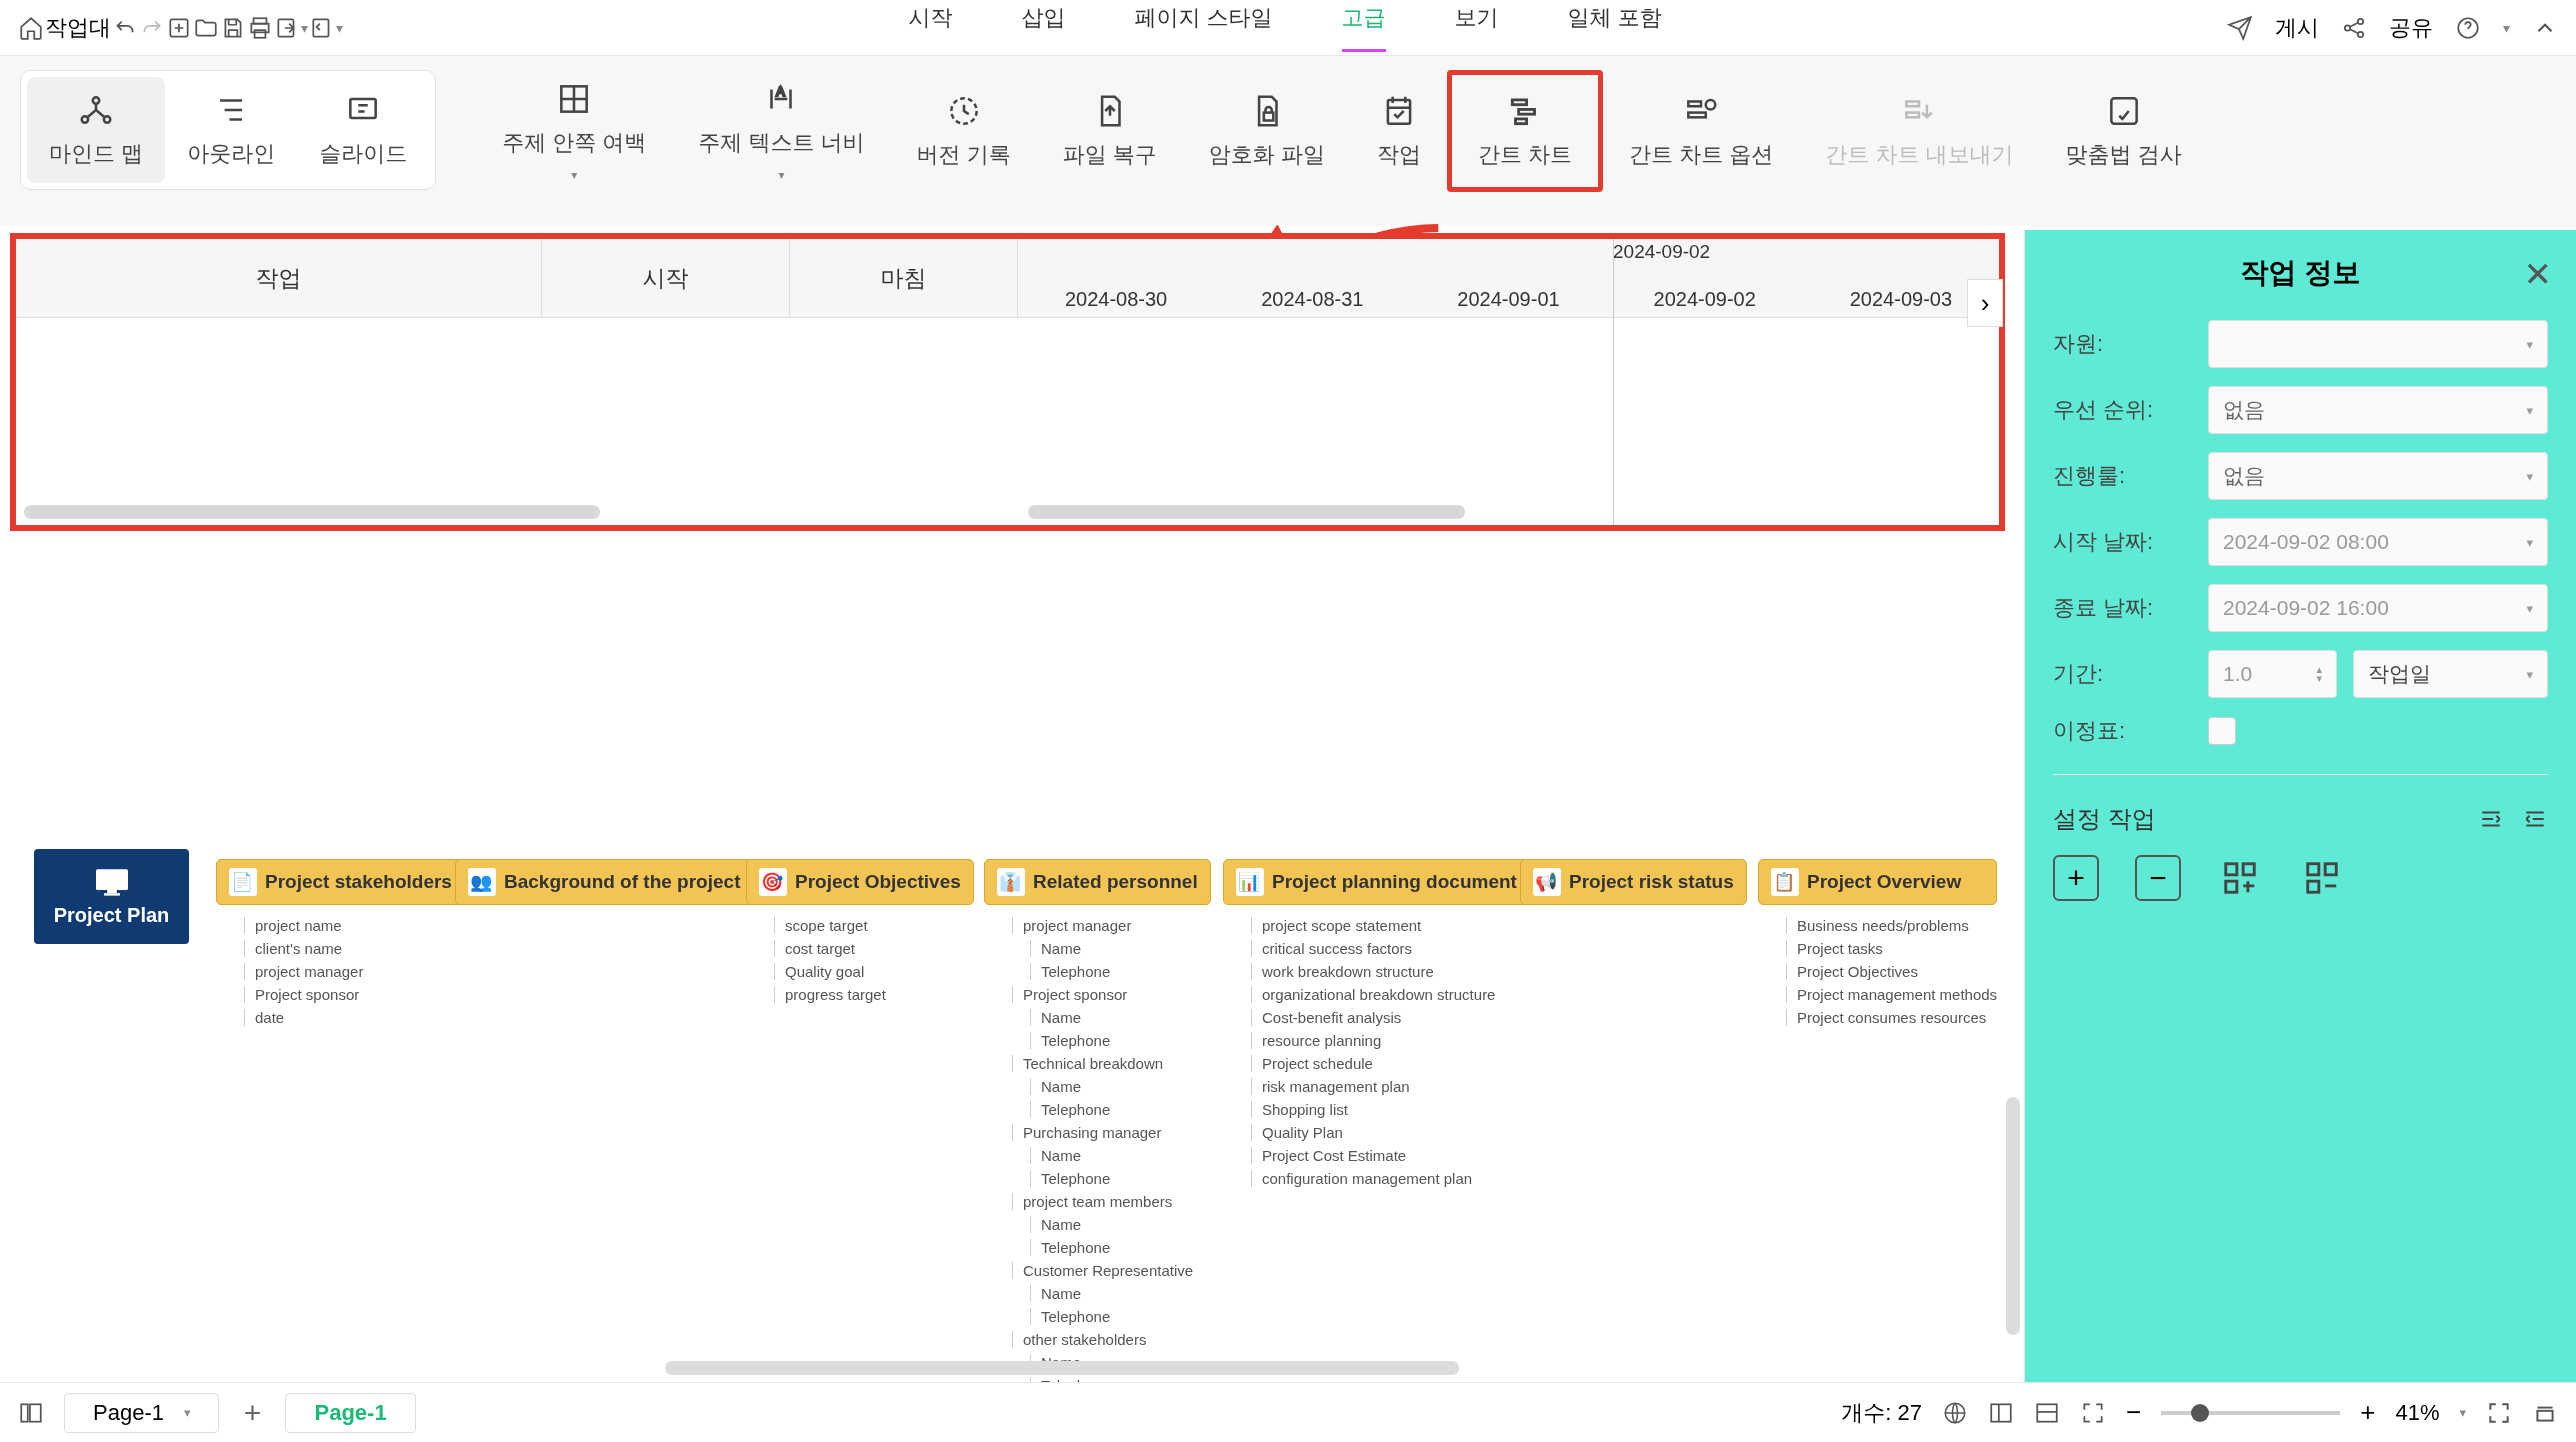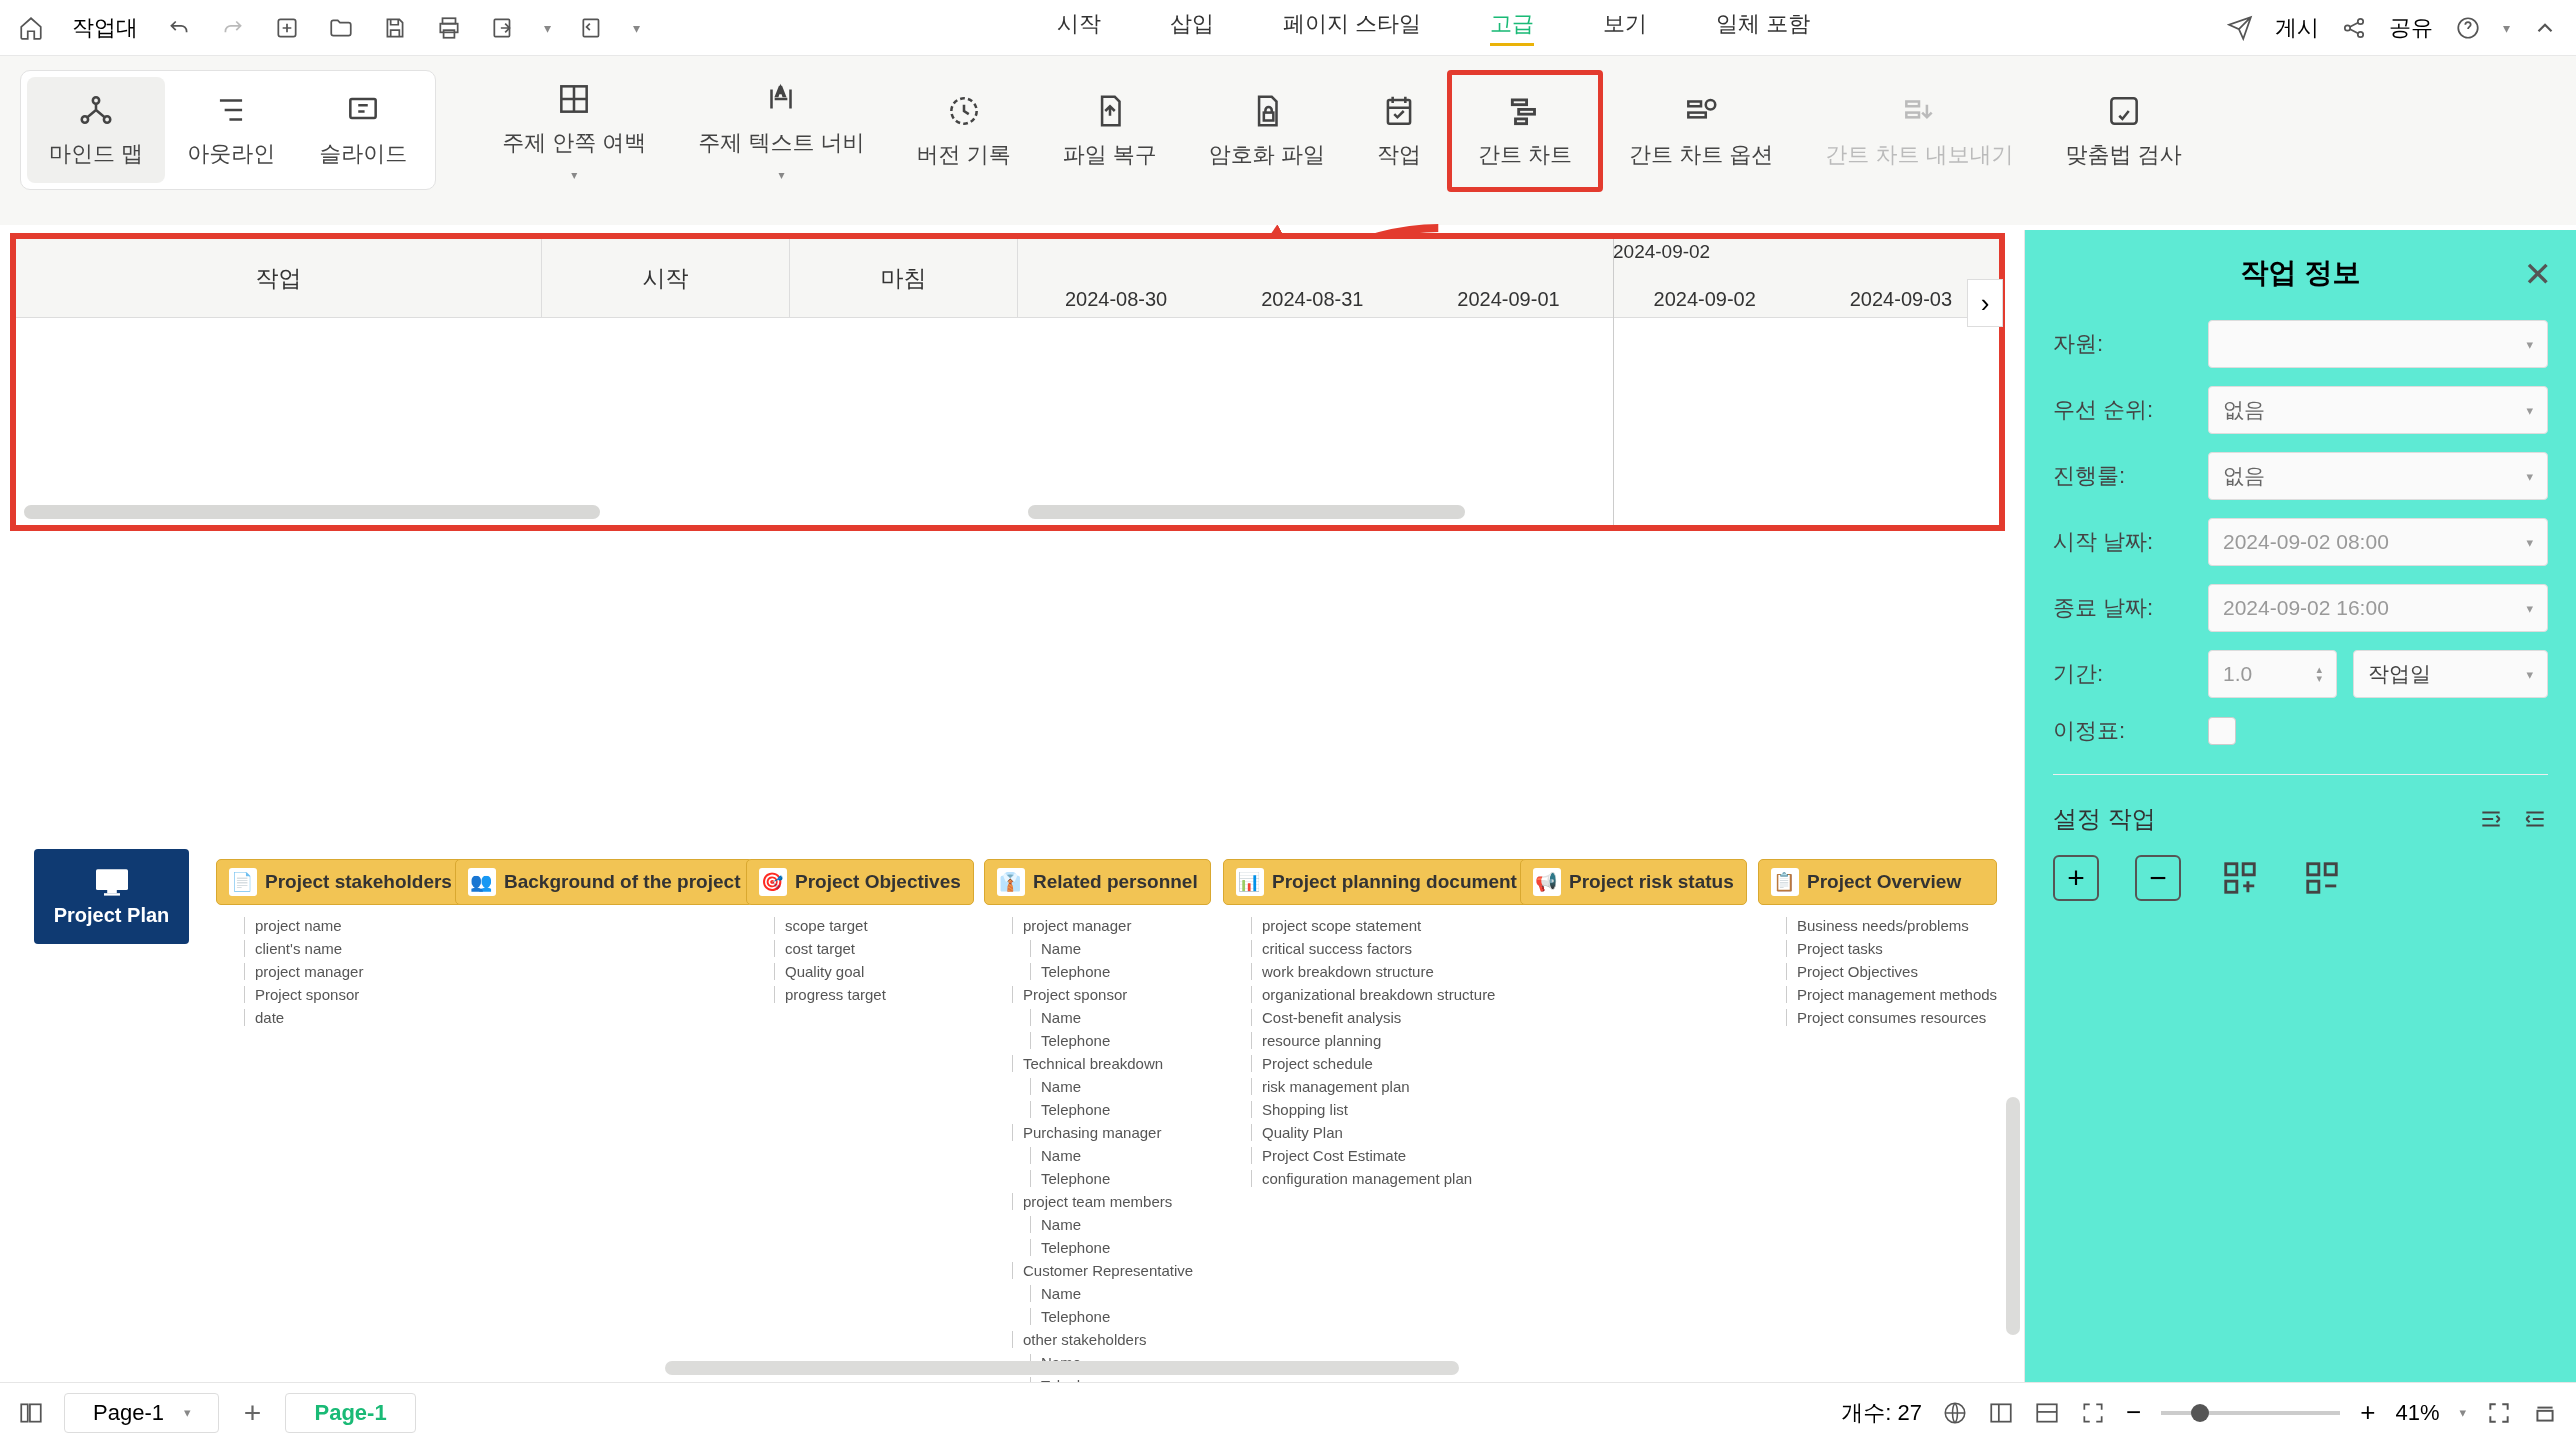--- a/index.html
+++ b/index.html
@@ -1,21 +1,21 @@
 <!DOCTYPE html>
 <html><head>
 <meta charset="utf-8">
 <style>
 * { box-sizing: border-box; margin: 0; padding: 0; font-family: -apple-system, "Segoe UI", sans-serif; }
 body { background: #fff; overflow: hidden; width: 2576px; height: 1443px; transform-origin: top left; }
 .topbar { height: 56px; display: flex; align-items: center; padding: 0 18px; border-bottom: 1px solid #e8e8e8; gap: 10px; font-size: 22px; }
-.topbar .left { display: flex; align-items: center; gap: 28px; }
+.topbar .left { display: flex; align-items: center; gap: 1px; }
 .topbar .menus { flex: 1; display: flex; justify-content: center; gap: 69px; }
 .topbar .menus span { cursor: pointer; color: #333; }
-.topbar .menus .active { color: #1aba76; border-bottom: 3px solid #eab308; padding-bottom: 4px; }
+.topbar .menus .active { color: #1aba76; border-bottom: 3px solid #d946ef; padding-bottom: 16px; }
 .topbar .right { display: flex; align-items: center; gap: 22px; }
 .ico { width: 26px; height: 26px; display: inline-flex; align-items: center; justify-content: center; color: #555; }
 .ribbon { height: 169px; background: #f7f7f5; display: flex; align-items: flex-start; padding: 14px 20px; gap: 0; }
 .rgroup { display: flex; gap: 0; }
 .rbtn { display: flex; flex-direction: column; align-items: center; justify-content: center; padding: 10px 26px; gap: 10px; font-size: 22px; color: #444; cursor: pointer; border-radius: 8px; }
 .rbtn svg, .rbtn .bigico { width: 38px; height: 38px; }
 .viewgroup { background: #fff; border: 1px solid #e2e2e2; border-radius: 10px; display: flex; padding: 6px; margin-right: 40px; }
 .viewgroup .rbtn { padding: 14px 22px; }
 .viewgroup .rbtn.sel { background: #f0f0ee; }
 .rbtn.disabled { color: #bbb; }

